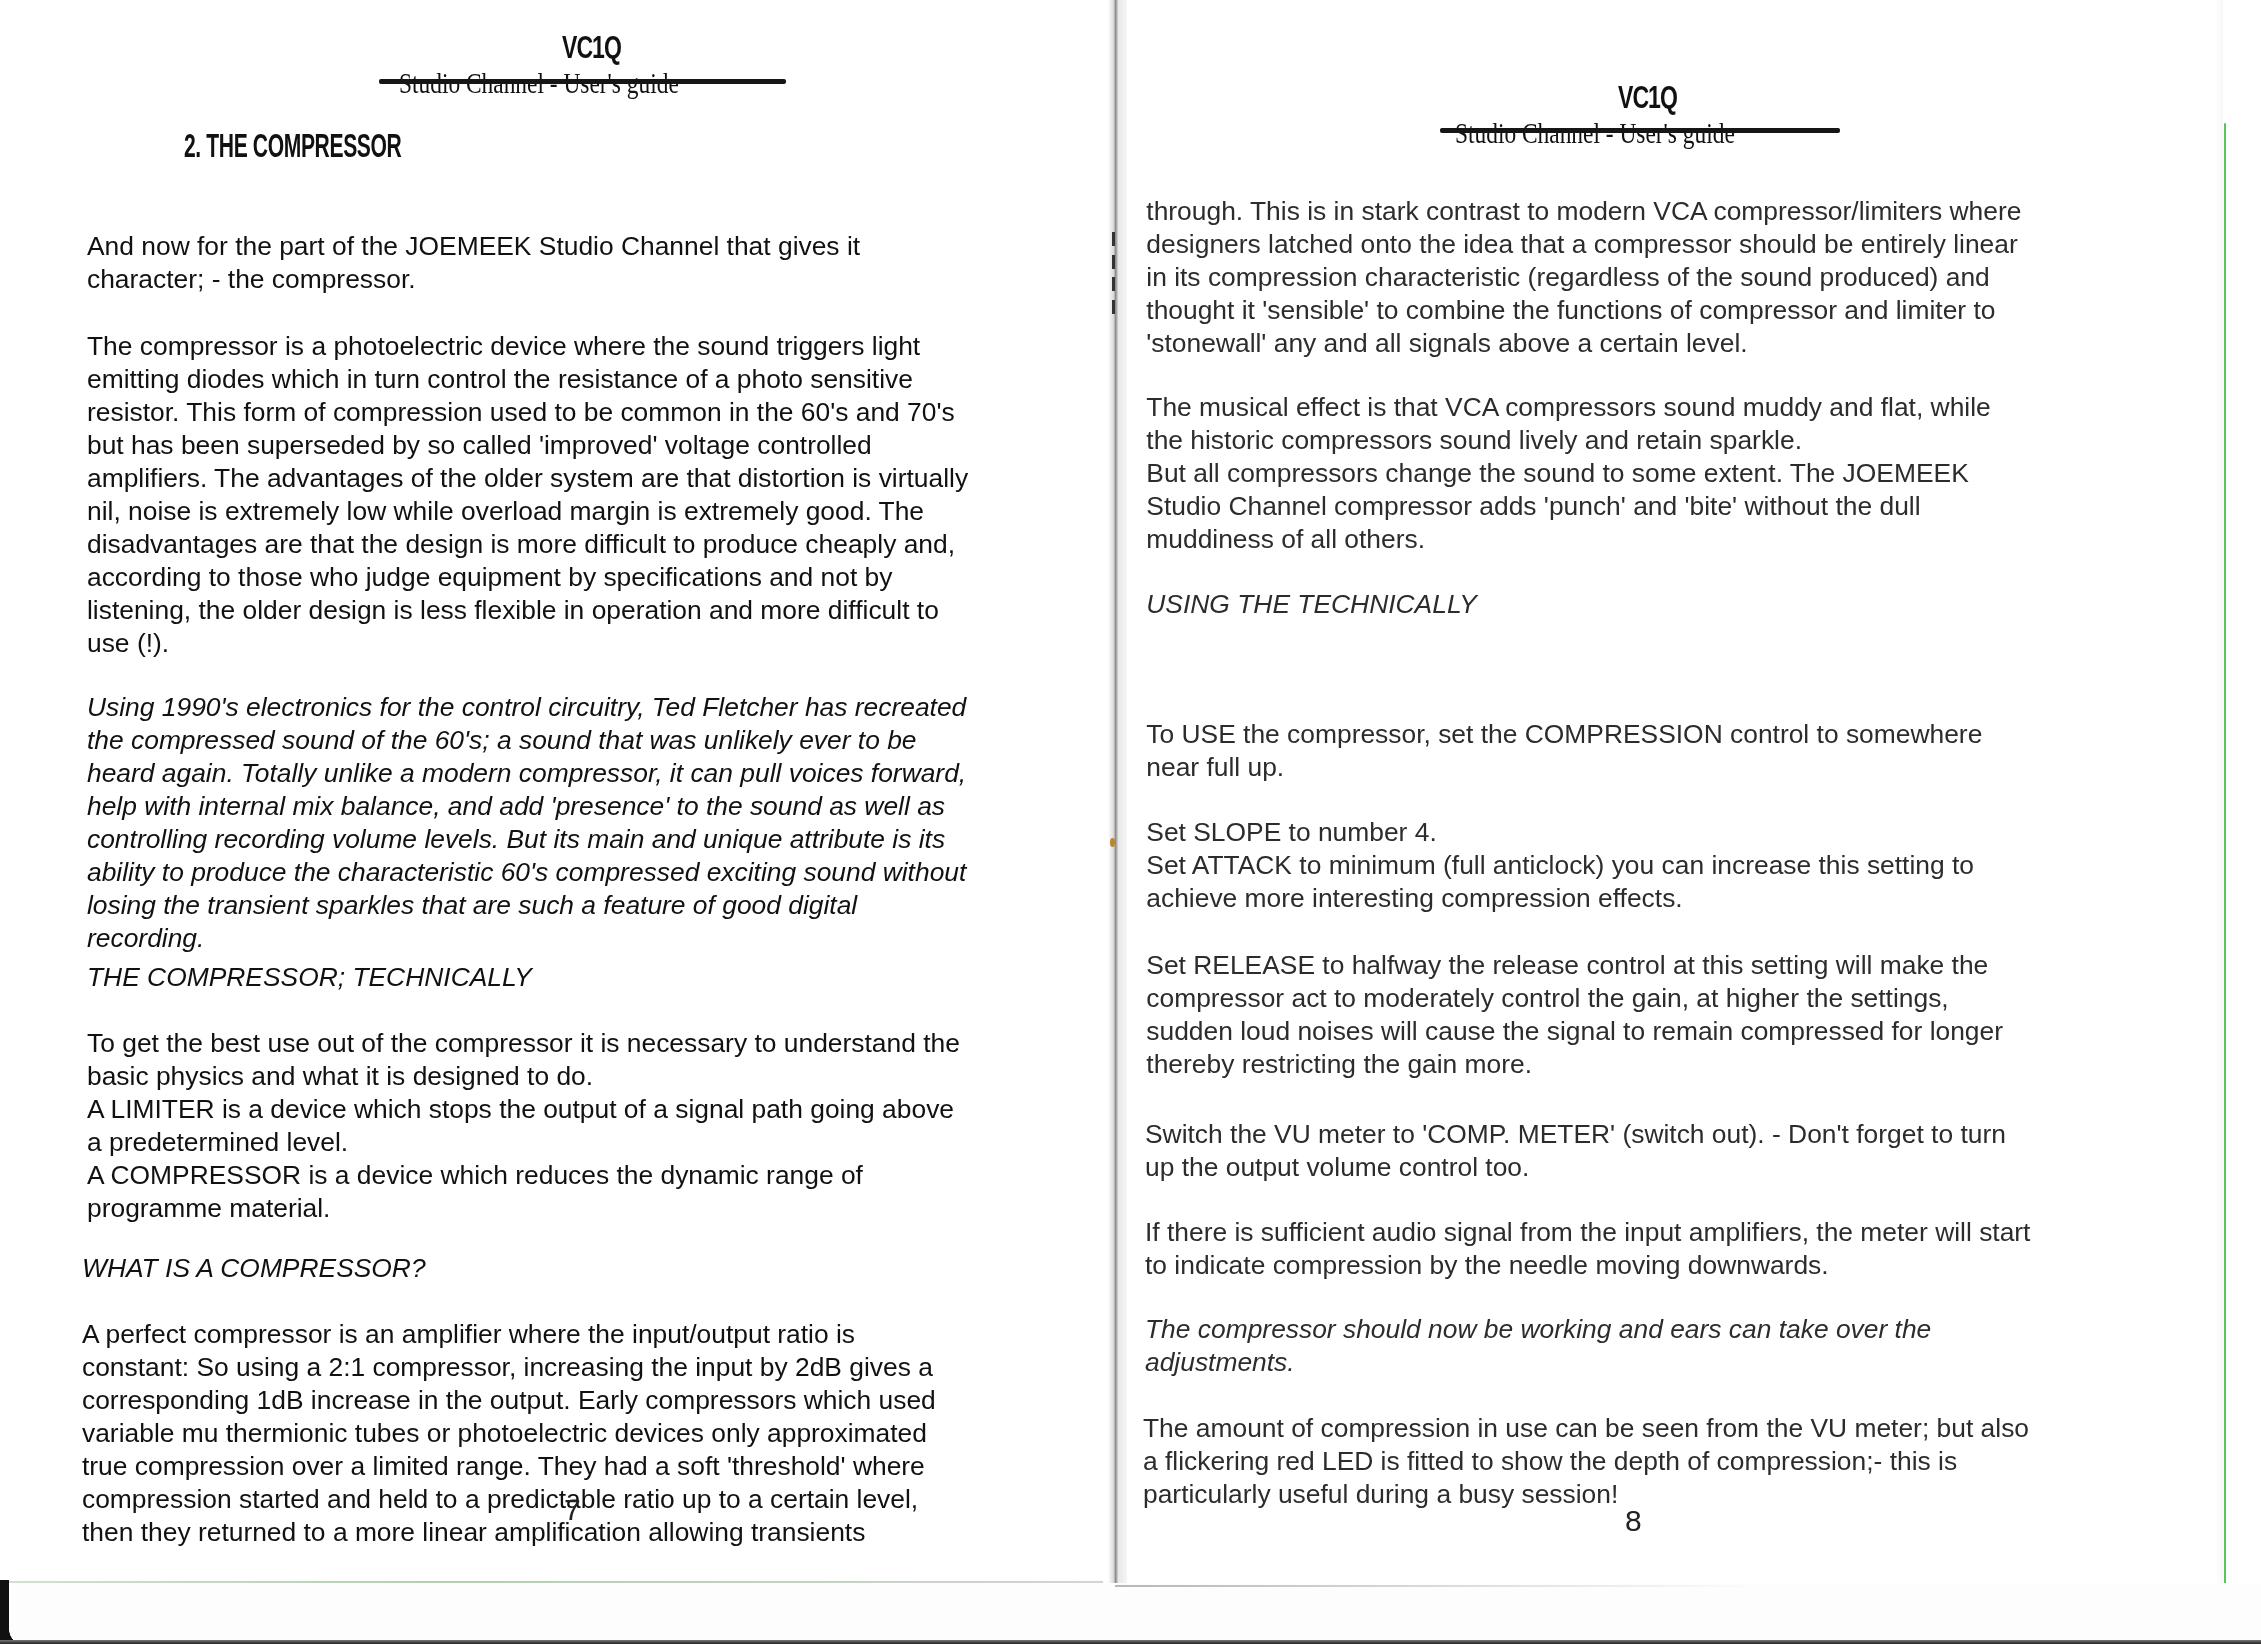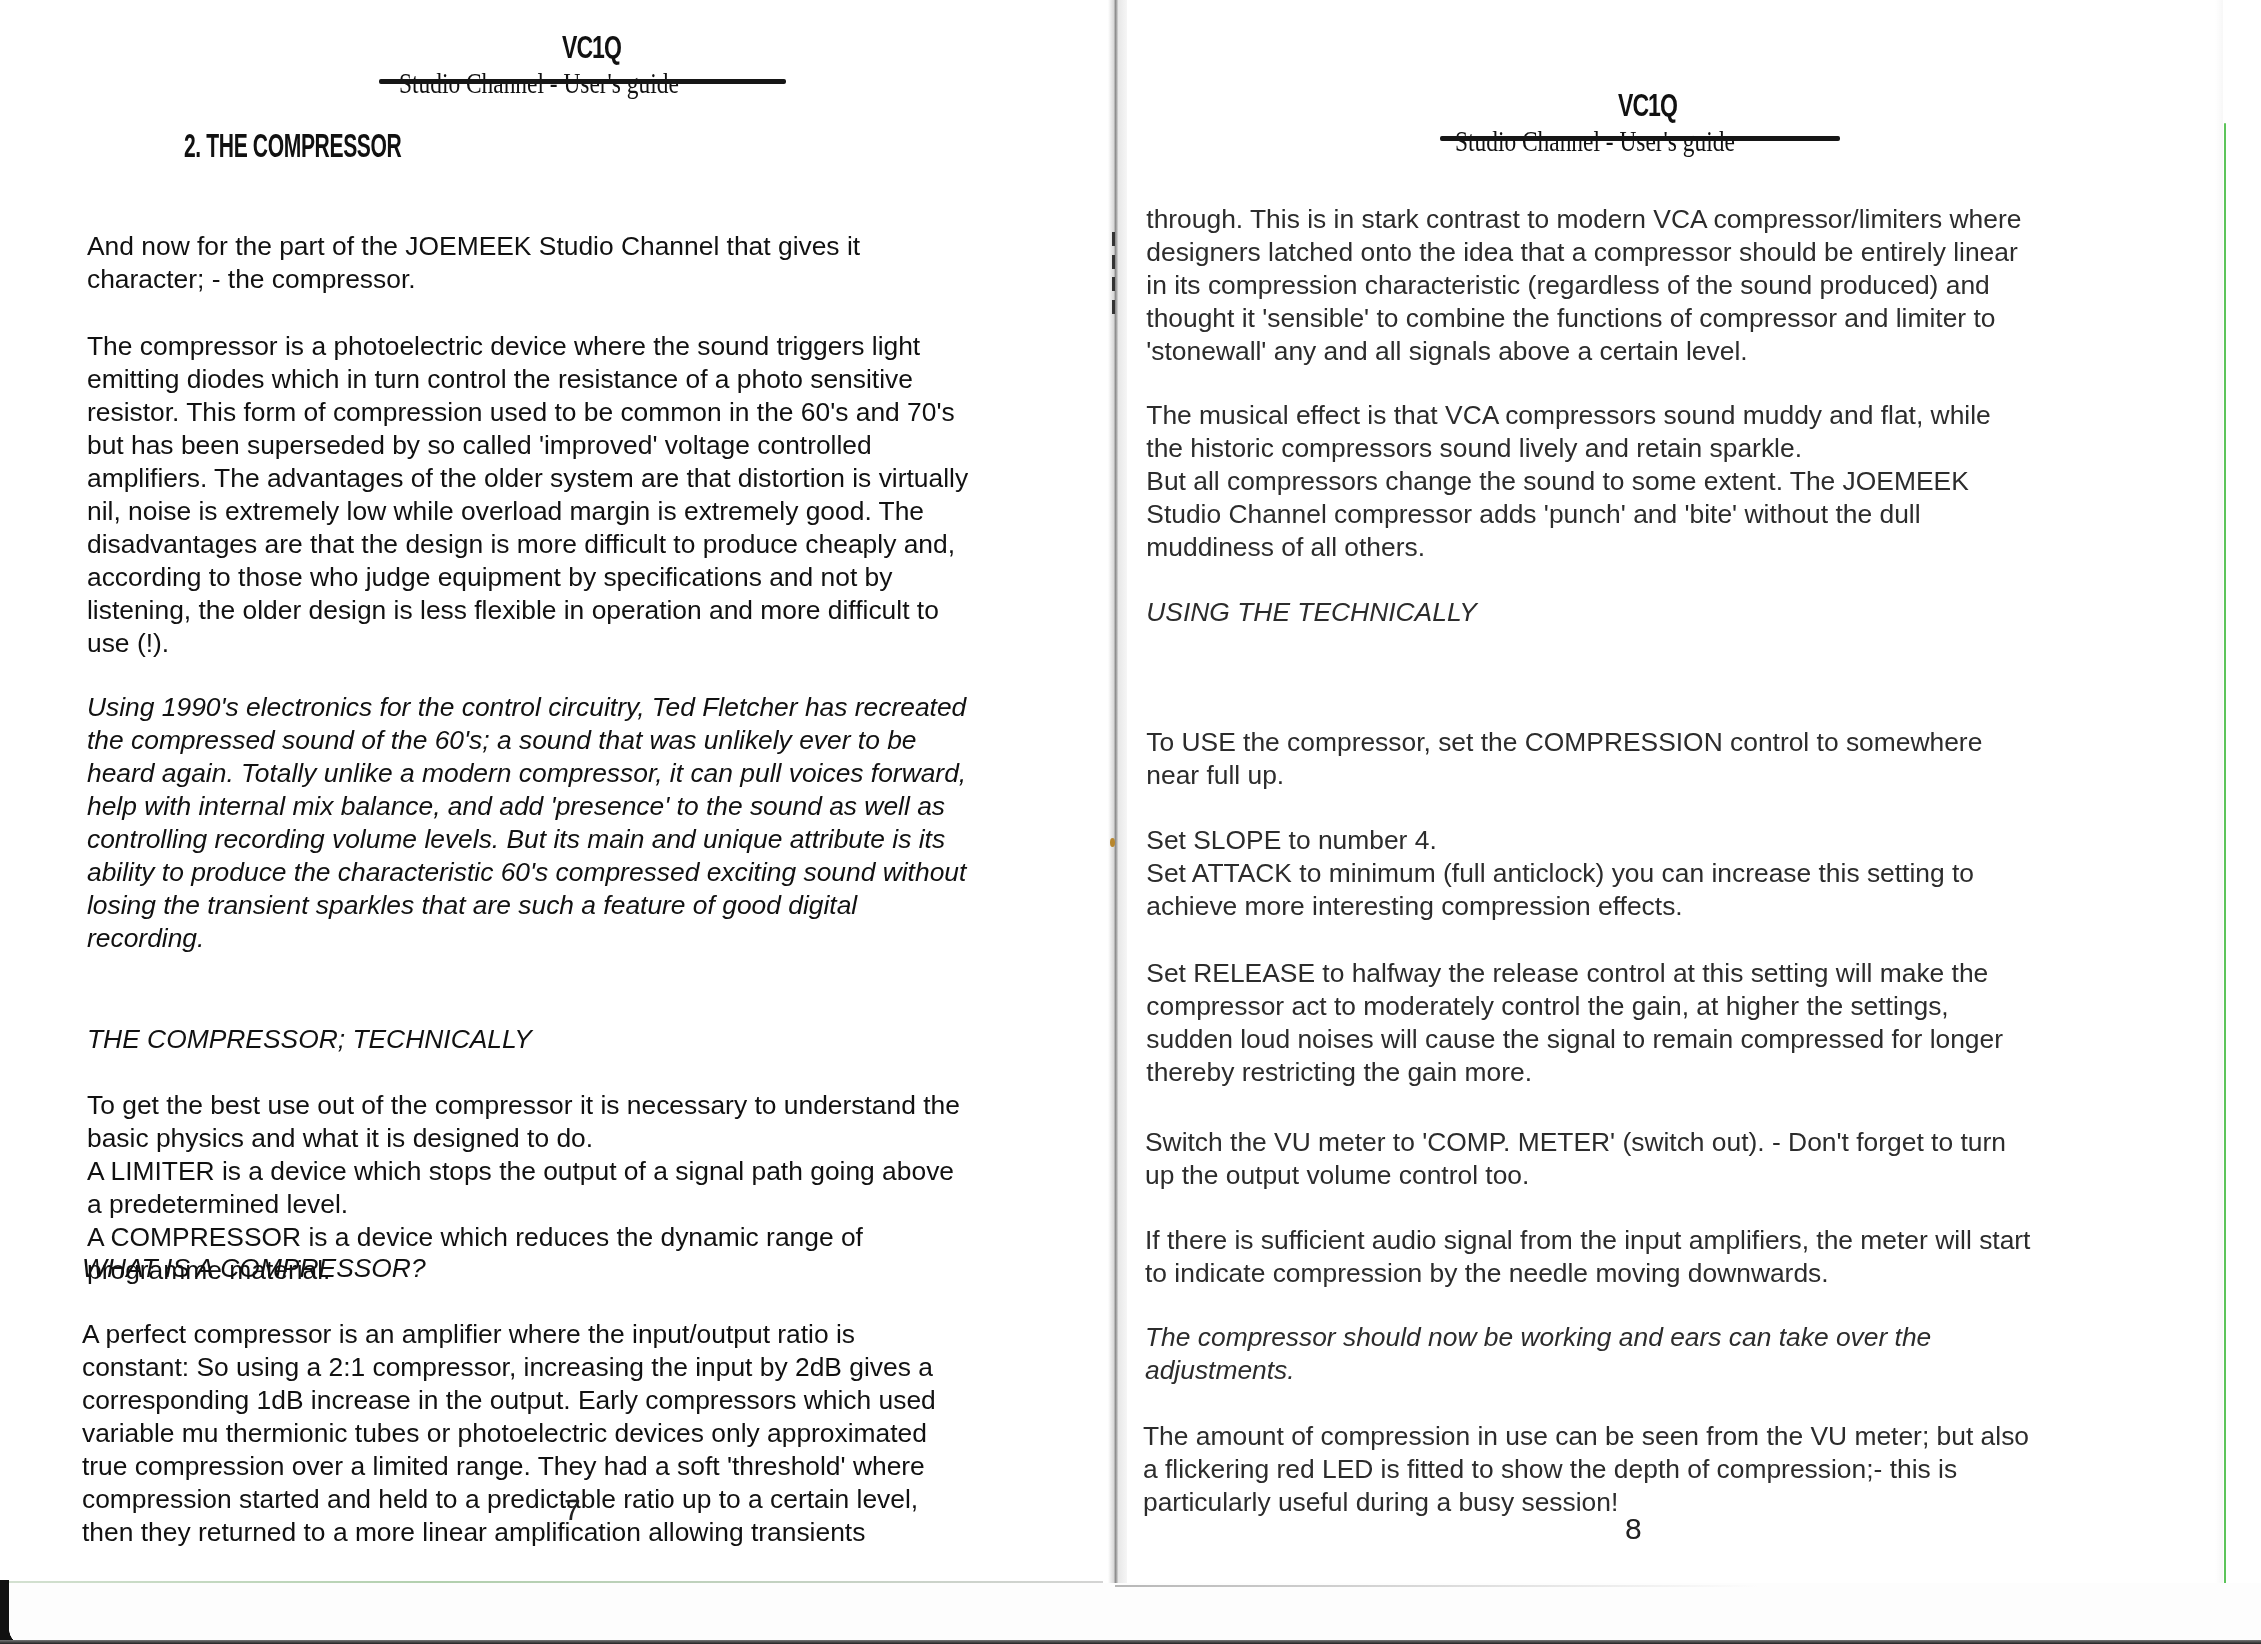--- a/index.html
+++ b/index.html
@@ -44,21 +44,21 @@
       position: absolute; left: 2224px; top: 123px; width: 1.9px; height: 1464px;
       background: #5cc45a; border-radius: 1.3px;
     }
     .right-edge-shadow {
       position: absolute; left: 2215px; top: 0; width: 7.7px; height: 1586px;
       background: linear-gradient(90deg, rgba(0,0,0,0), rgba(0,0,0,0.03));
     }
 
     .page { position: absolute; top: 0; height: 1586px; }
     .page-left { left: 0; width: 1108px; }
-    .page-right { left: 1127px; width: 1096px; margin-top: 8px; }
+    .page-right { left: 1127px; width: 1096px; }
 
     .running-head {
       position: absolute; text-align: center;
       font-family: "Liberation Serif", serif;
       color: #111;
     }
     .running-head .brand {
       font-family: "Liberation Sans", sans-serif; font-weight: bold;
       font-size: 32px; letter-spacing: -1.3px; transform: scaleX(0.72);
       display: inline-block; transform-origin: right center;
@@ -141,21 +141,21 @@
     <p class="para" style="left:87px; top:658px; width:1019px;font-style:italic;">
       <span>Using 1990's electronics for the control circuitry, Ted Fletcher has recreated
 the compressed sound of the 60's; a sound that was unlikely ever to be
 heard again.  Totally unlike a modern compressor, it can pull voices forward,
 help with internal mix balance, and add 'presence' to the sound as well as
 controlling recording volume levels. But its main and unique attribute is its
 ability to produce the characteristic 60's compressed exciting sound without
 losing the transient sparkles that are such a feature of good digital
 recording.</span>
     </p>
-    <p class="para" style="left:87px; top:990px; width:1019px;">
+    <p class="para" style="left:87px; top:928px; width:1019px;">
       <span class="sub-heading">THE COMPRESSOR; TECHNICALLY</span>
       <span>To get the best use out of the compressor it is necessary to understand the
 basic physics and what it is designed to do.
 A LIMITER is a device which stops the output of a signal path going above
 a predetermined level.
 A COMPRESSOR is a device which reduces the dynamic range of
 programme material.</span>
     </p>
     <p class="para" style="left:82px; top:1219px; width:1019px;">
       <span class="sub-heading">WHAT IS A COMPRESSOR?</span>

